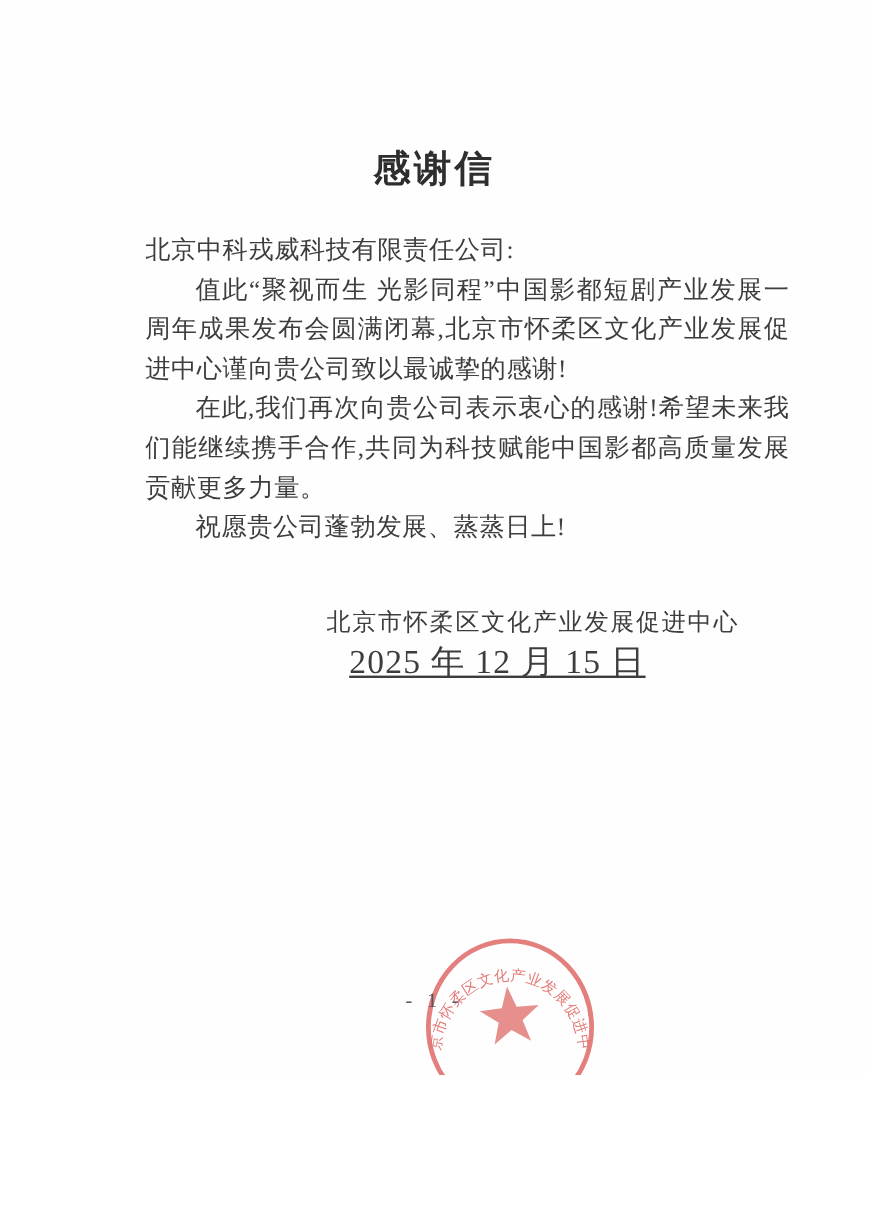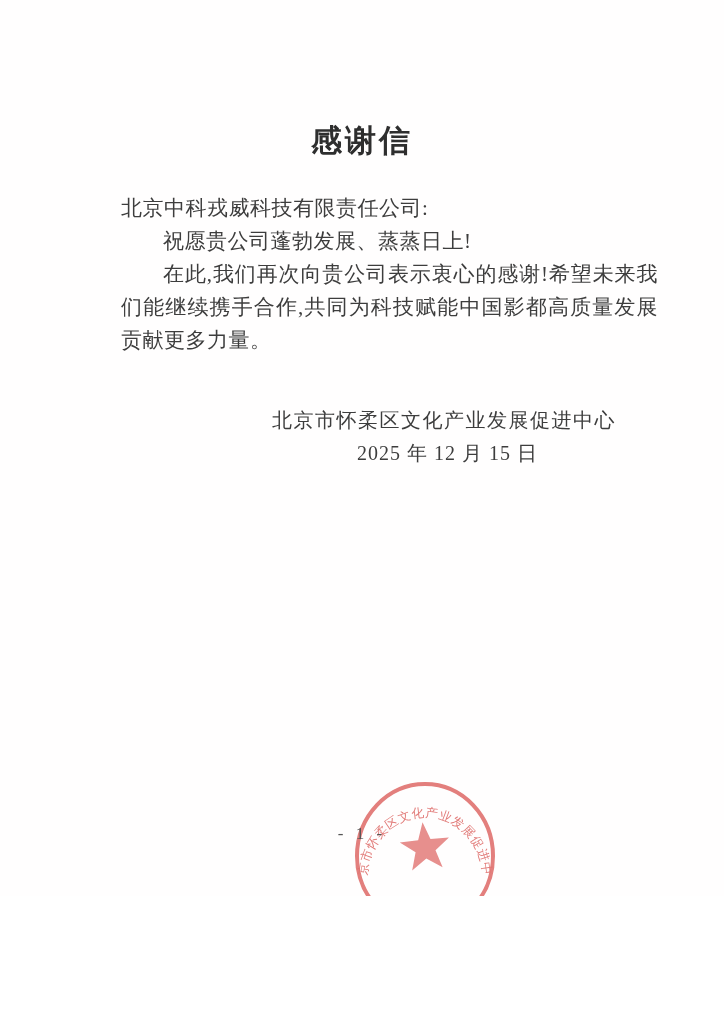--- a/index.html
+++ b/index.html
@@ -53,22 +53,23 @@
     margin-top: 47px;
     text-align: right;
   }
   .signature .org {
     padding-right: 42px;
     font-size: 20px;
     letter-spacing: 1.5px;
   }
   .signature .date {
     padding-right: 120px;
-    font-size: 20px;
+    font-size: 28px;
     letter-spacing: 1px;
+    text-decoration: underline;
   }
   .seal {
     position: absolute;
     left: 352px;
     top: 780px;
     width: 146px;
     height: 152px;
     opacity: 0.82;
     mix-blend-mode: multiply;
     filter: blur(0.4px);
@@ -87,22 +88,23 @@
 </style>
 </head>
 <body>
 
 <div class="page">
 
   <h1 class="title">感谢信</h1>
 
   <div class="content">
     <p class="salutation">北京中科戎威科技有限责任公司:</p>
+    <p class="body">值此“聚视而生 光影同程”中国影都短剧产业发展一周年成果发布会圆满闭幕,北京市怀柔区文化产业发展促进中心谨向贵公司致以最诚挚的感谢!</p>
+    <p class="body">在此,我们再次向贵公司表示衷心的感谢!希望未来我们能继续携手合作,共同为科技赋能中国影都高质量发展贡献更多力量。</p>
     <p class="body">祝愿贵公司蓬勃发展、蒸蒸日上!</p>
-    <p class="body">在此,我们再次向贵公司表示衷心的感谢!希望未来我们能继续携手合作,共同为科技赋能中国影都高质量发展贡献更多力量。</p>
 
     <div class="signature">
       <div class="org">北京市怀柔区文化产业发展促进中心</div>
       <div class="date">2025 年 12 月 15 日</div>
     </div>
   </div>
 
   <svg class="seal" viewBox="0 0 146 152" xmlns="http://www.w3.org/2000/svg">
     <defs>
       <path id="sealTextArc" d="M 15,98 A 58,61 0 1 1 131,98" fill="none"></path>

